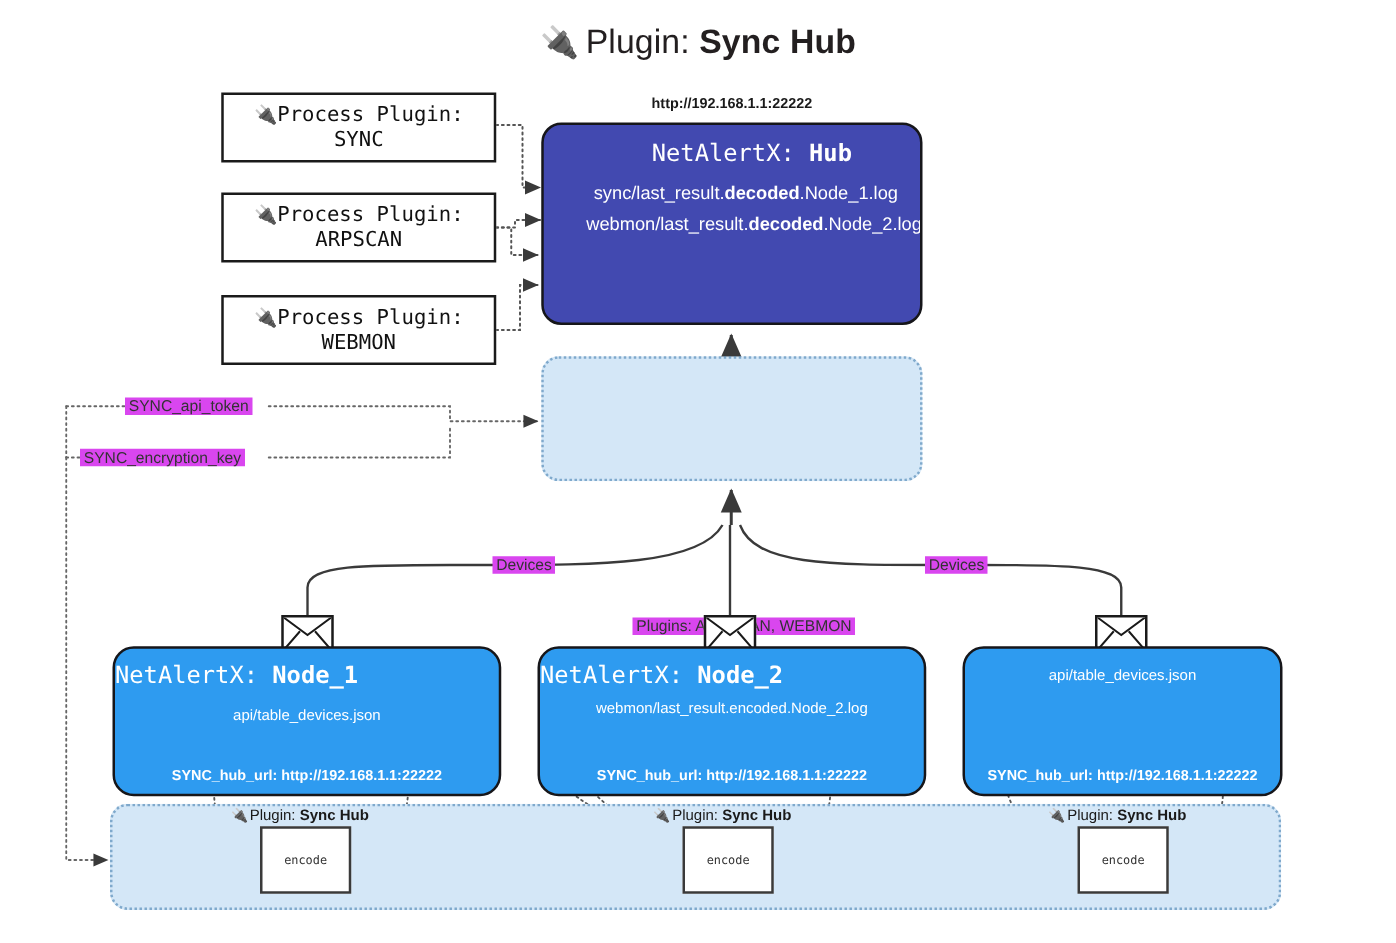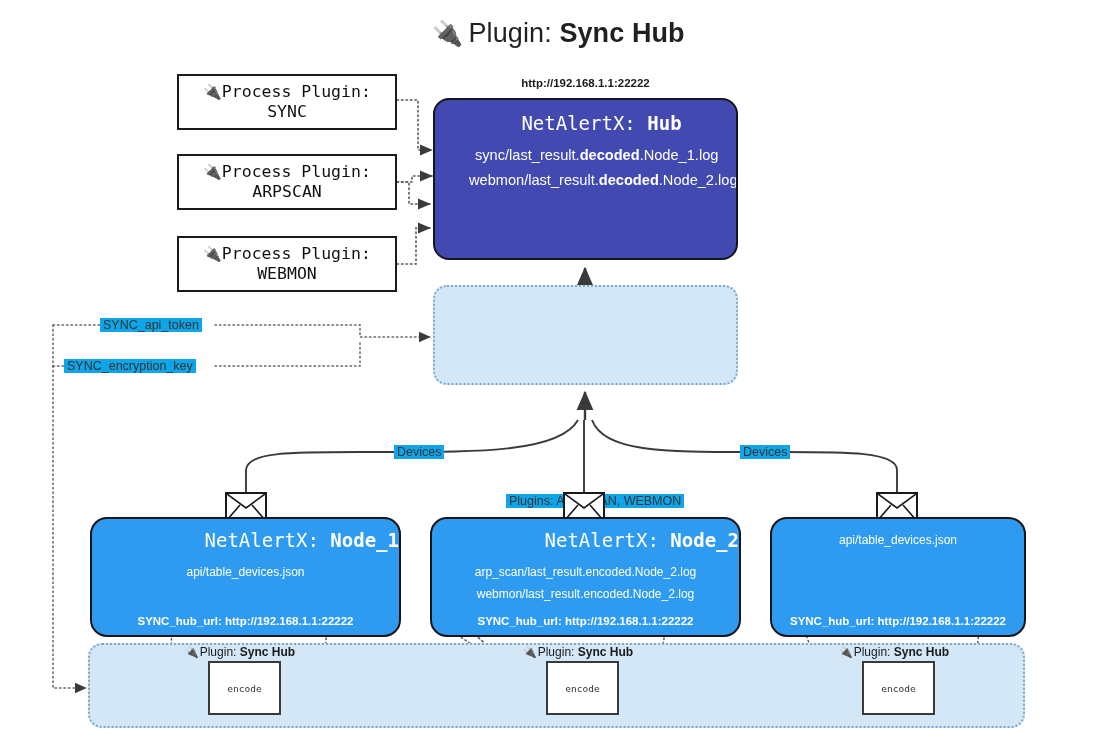--- a/index.html
+++ b/index.html
@@ -57,36 +57,36 @@
   #plugin-tag-1{left:185px;} #plugin-tag-2{left:523px;} #plugin-tag-3{left:839px;}
 
   
   .node{position:absolute;top:517px;height:120px;background:#2e9bf0;
         border:2.5px solid #16161a;border-radius:17px;box-sizing:border-box;
         color:#fff;overflow:hidden;}
   #node-1{left:90px;width:311px;}
   #node-2{left:430px;width:311px;}
   #node-3{left:770px;width:256px;}
   .node .node-title{font-family:"DejaVu Sans Mono","Liberation Mono",monospace;
-        font-size:19px;text-align:right;margin-top:10px;white-space:nowrap;}
+        font-size:19px;text-align:left;margin-top:10px;white-space:nowrap;}
   .node .node-title b{font-weight:bold;}
   .node .node-line{font-size:12px;text-align:center;margin-top:14px;white-space:nowrap;}
   .node .node-line.second{margin-top:8px;}
   .node .node-url{position:absolute;bottom:8px;left:0;width:100%;text-align:center;
         font-size:11.5px;font-weight:600;white-space:nowrap;}
 
   
   .envelope{position:absolute;width:42px;height:30px;background:#fff;
             border:2px solid #1a1a1a;box-sizing:border-box;}
   #env-1{left:225px;top:492px;}
   #env-2{left:563px;top:492px;}
   #env-3{left:876px;top:492px;}
 
   
-  .edge-label{position:absolute;font-size:12.5px;color:#333;background:#0ea5e9;
+  .edge-label{position:absolute;font-size:12.5px;color:#333;background:#d946ef;
               padding:0 3px;white-space:nowrap;}
   #label-devices-left{left:394px;top:445px;}
   #label-devices-right{left:740px;top:445px;}
   #label-plugins-mid{left:506px;top:462px;margin-top:32px;}
   #label-api-token{left:100px;top:318px;}
   #label-enc-key{left:64px;top:359px;}
 </style>
 </head>
 <body>
 
@@ -208,21 +208,20 @@
       <span>SYNC_hub_url:</span>
       <span>http://192.168.1.1:22222</span>
     </div>
   </div>
 
   <div class="node" id="node-2">
     <div class="node-title">
       <span>NetAlertX:</span>
       <b>Node_2</b>
     </div>
-    <div class="node-line">arp_scan/last_result.encoded.Node_2.log</div>
     <div class="node-line second">webmon/last_result.encoded.Node_2.log</div>
     <div class="node-url">
       <span>SYNC_hub_url:</span>
       <span>http://192.168.1.1:22222</span>
     </div>
   </div>
 
   <div class="node" id="node-3">
     <div class="node-line">api/table_devices.json</div>
     <div class="node-url">

